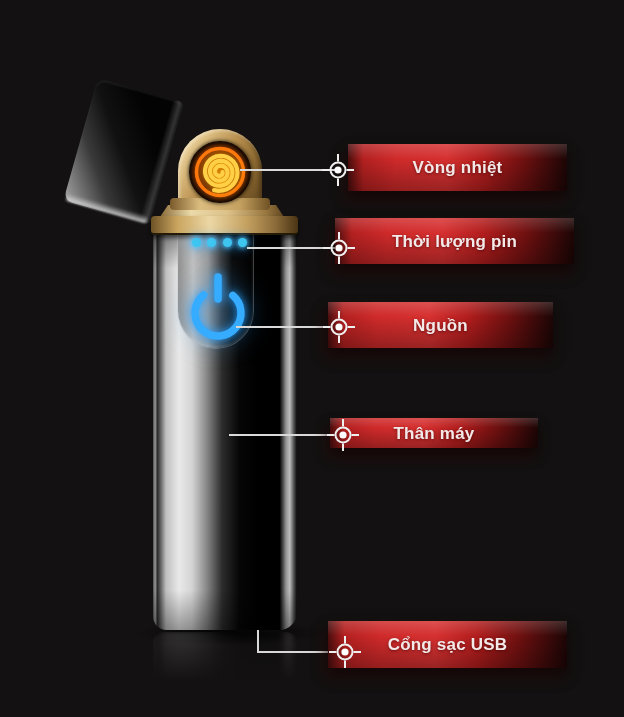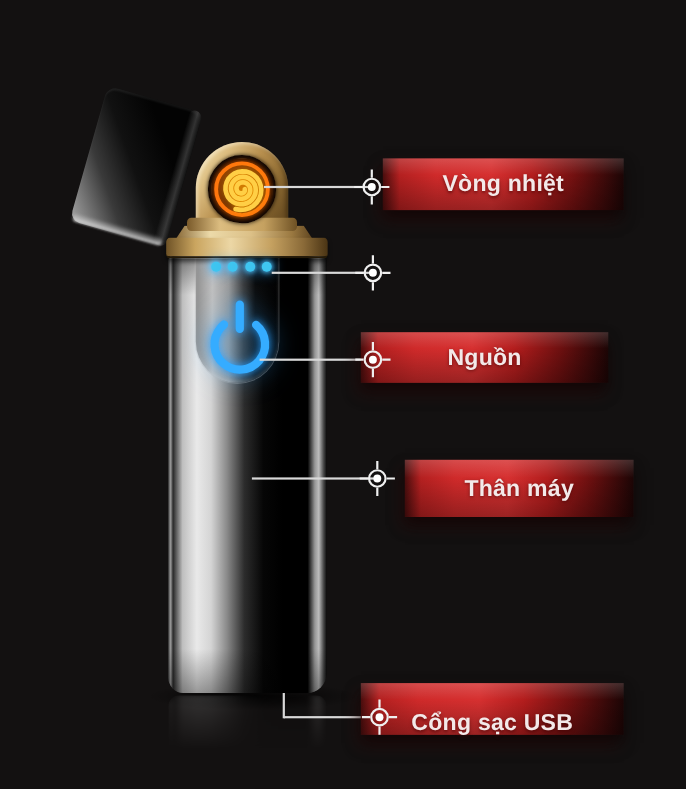--- a/index.html
+++ b/index.html
@@ -85,27 +85,27 @@
   .l4{left:229px;top:434px;width:114px;}
   .l5v{left:257px;top:630px;width:2px;height:23px;}
   .l5h{left:258px;top:651px;width:87px;}
 
   
   .banner{z-index:6;display:flex;align-items:center;justify-content:center;
        background:
          linear-gradient(180deg,rgba(255,255,255,.16),rgba(255,255,255,0) 32%,rgba(0,0,0,.28) 100%),
          linear-gradient(90deg,#4a0d0d 0%,#b42020 7%,#cf2a2a 22%,#d63030 45%,#b31d1d 62%,#701010 80%,#3a0909 93%,#1c0505 100%);
        box-shadow:0 7px 12px rgba(0,0,0,.55),-3px 9px 14px rgba(70,10,10,.4);}
-  .banner-label{font-weight:700;font-size:21px;line-height:1;color:#f3e9e9;
+  .banner-label{font-weight:700;font-size:17px;line-height:1;color:#f3e9e9;
        letter-spacing:.2px;text-shadow:0 1px 3px rgba(60,0,0,.6);}
   .b1{left:348px;top:144px;width:219px;height:47px;}
   .b2{left:335px;top:218px;width:239px;height:46px;}
   .b3{left:328px;top:302px;width:225px;height:46px;text-align:right;}
-  .b4{left:330px;top:418px;width:208px;height:52px;margin-left:38px;}
-  .b5{left:328px;top:621px;width:239px;height:47px;align-items:flex-end;}
+  .b4{left:330px;top:418px;width:208px;height:30px;}
+  .b5{left:328px;top:621px;width:239px;height:47px;}
 
   
   .xh{z-index:7;}
   .c1{left:320px;top:152px;} .c2{left:321px;top:230px;} .c3{left:321px;top:309px;}
   .c4{left:325px;top:417px;} .c5{left:327px;top:634px;}
 </style>
 </head>
 <body>
 
 <div class="stage">
@@ -140,20 +140,23 @@
   <div class="abs line l1"></div>
   <div class="abs line l2"></div>
   <div class="abs line l3"></div>
   <div class="abs line l4"></div>
   <div class="abs line l5v"></div>
   <div class="abs line l5h"></div>
 
   <div class="abs banner b1">
     <span class="banner-label">Vòng nhiệt</span>
   </div>
+  <div class="abs banner b2">
+    <span class="banner-label">Thời lượng pin</span>
+  </div>
   <div class="abs banner b3">
     <span class="banner-label">Nguồn</span>
   </div>
   <div class="abs banner b4">
     <span class="banner-label">Thân máy</span>
   </div>
   <div class="abs banner b5">
     <span class="banner-label">Cổng sạc USB</span>
   </div>
 

